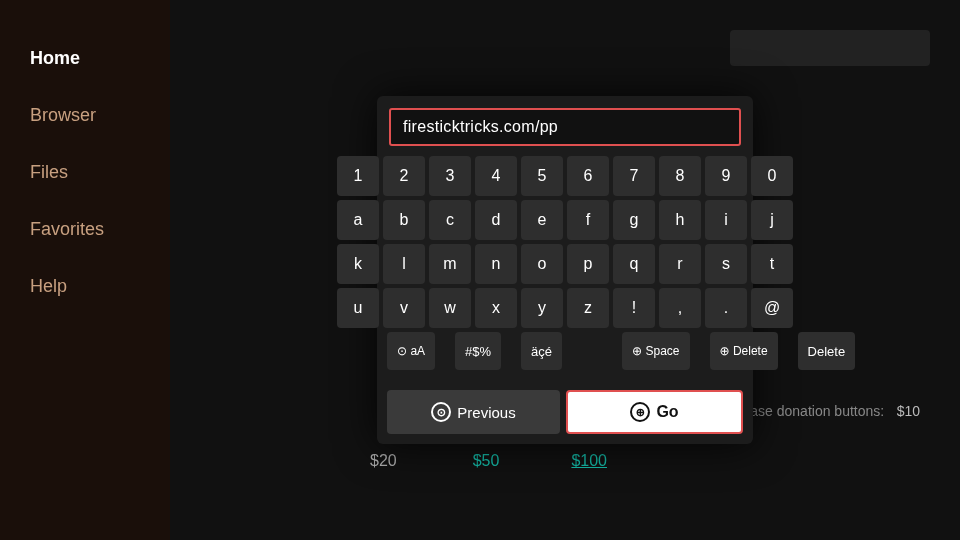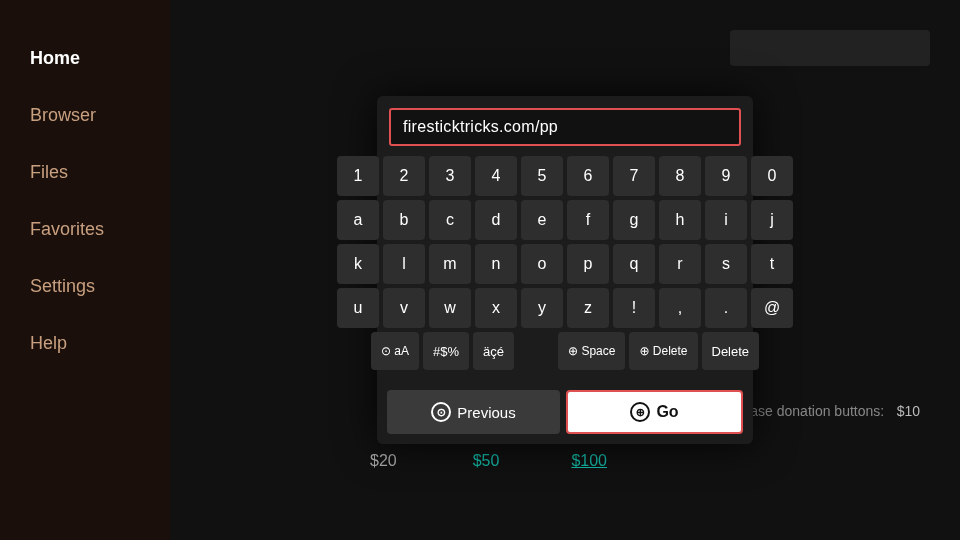--- a/index.html
+++ b/index.html
@@ -202,43 +202,39 @@
       width: 20px;
       height: 20px;
       border: 2px solid currentColor;
       border-radius: 50%;
       font-size: 11px;
       font-weight: bold;
     }
 
     .special-row {
       display: flex;
-      gap: 4px;
+      gap: 20px;
       margin-bottom: 4px;
-      justify-content: center;
     }
   </style>
 </head>
 <body>
 
 <div class="sidebar">
   <div class="sidebar-item active">
     <span>Home</span>
   </div>
   <div class="sidebar-item">
     <span>Browser</span>
   </div>
   <div class="sidebar-item">
     <span>Files</span>
   </div>
   <div class="sidebar-item">
     <span>Favorites</span>
-  </div>
-  <div class="sidebar-item">
-    <span>Settings</span>
   </div>
   <div class="sidebar-item">
     <span>Help</span>
   </div>
 </div>
 
 <div class="main">
 
   <div class="bg-content">
     <div style="position:absolute; top:30px; right:30px;">

